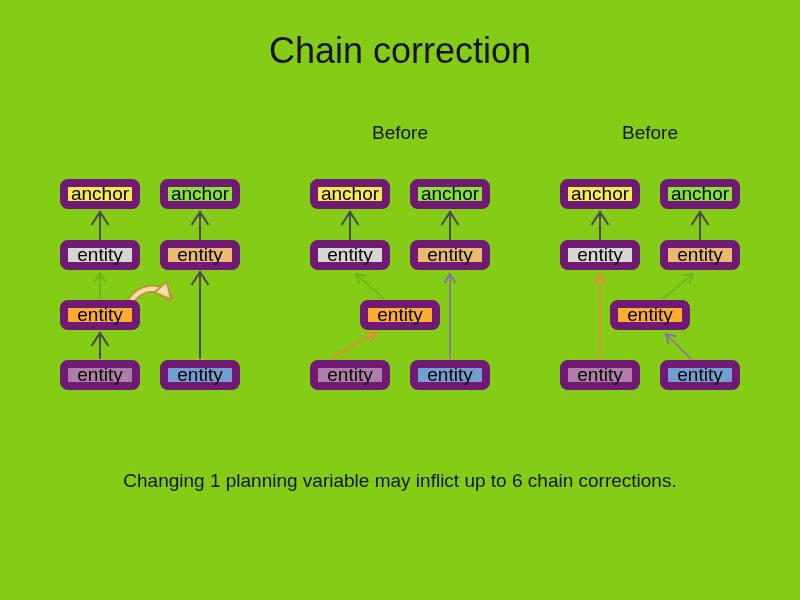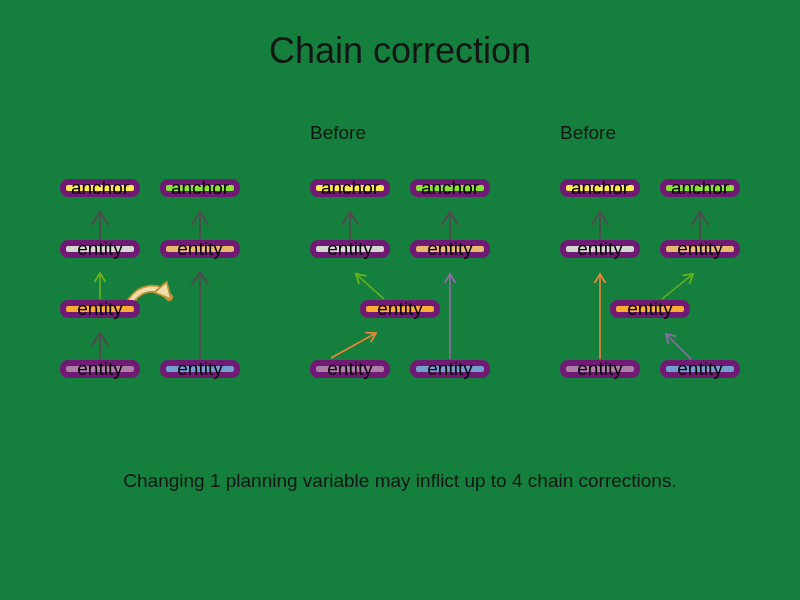--- a/index.html
+++ b/index.html
@@ -1,34 +1,34 @@
 <!DOCTYPE html>
 <html><head>
 <meta charset="utf-8">
 <style>
   html,body{margin:0;padding:0;background:#fff;}
   #stage{
-    position:relative;width:800px;height:600px;background:#15803d;overflow:hidden;
+    position:relative;width:800px;height:600px;background:#84cc16;overflow:hidden;
     font-family:"Liberation Sans",sans-serif;color:#111;
   }
   .title{
     position:absolute;left:0;top:30px;width:800px;height:42px;line-height:42px;
     text-align:center;font-size:36px;color:#151515;
   }
   .col-header{
     position:absolute;top:121px;width:180px;height:24px;line-height:24px;
-    text-align:left;font-size:19px;color:#151515;
+    text-align:center;font-size:19px;color:#151515;
   }
   .caption{
     position:absolute;left:0;top:469px;width:800px;height:24px;line-height:24px;
     text-align:center;font-size:19px;color:#151515;
   }
   .node{
-    position:absolute;width:80px;height:18px;box-sizing:border-box;
-    border:6px solid #701a75;border-radius:8px;
+    position:absolute;width:80px;height:30px;box-sizing:border-box;
+    border:8px solid #701a75;border-radius:8px;
     display:flex;align-items:center;justify-content:center;
     font-size:19px;color:#000;
   }
   .yellow{background:#FCE94F;}
   .green {background:#8AE234;}
   .gray  {background:#D3D7CF;}
   .tan   {background:#E9B96E;}
   .orange{background:#FBAC31;}
   .purple{background:#AD7FA8;}
   .blue  {background:#729FCF;}
@@ -101,15 +101,15 @@
   <div class="node blue" style="left:410px;top:360px">entity</div>
 
   <div class="node yellow" style="left:560px;top:179px">anchor</div>
   <div class="node green" style="left:660px;top:179px">anchor</div>
   <div class="node gray" style="left:560px;top:240px">entity</div>
   <div class="node tan" style="left:660px;top:240px">entity</div>
   <div class="node orange" style="left:610px;top:300px">entity</div>
   <div class="node purple" style="left:560px;top:360px">entity</div>
   <div class="node blue" style="left:660px;top:360px">entity</div>
 
-  <div class="caption">Changing 1 planning variable may inflict up to 4 chain corrections.</div>
+  <div class="caption">Changing 1 planning variable may inflict up to 6 chain corrections.</div>
 
 </div>
 
 </body></html>

